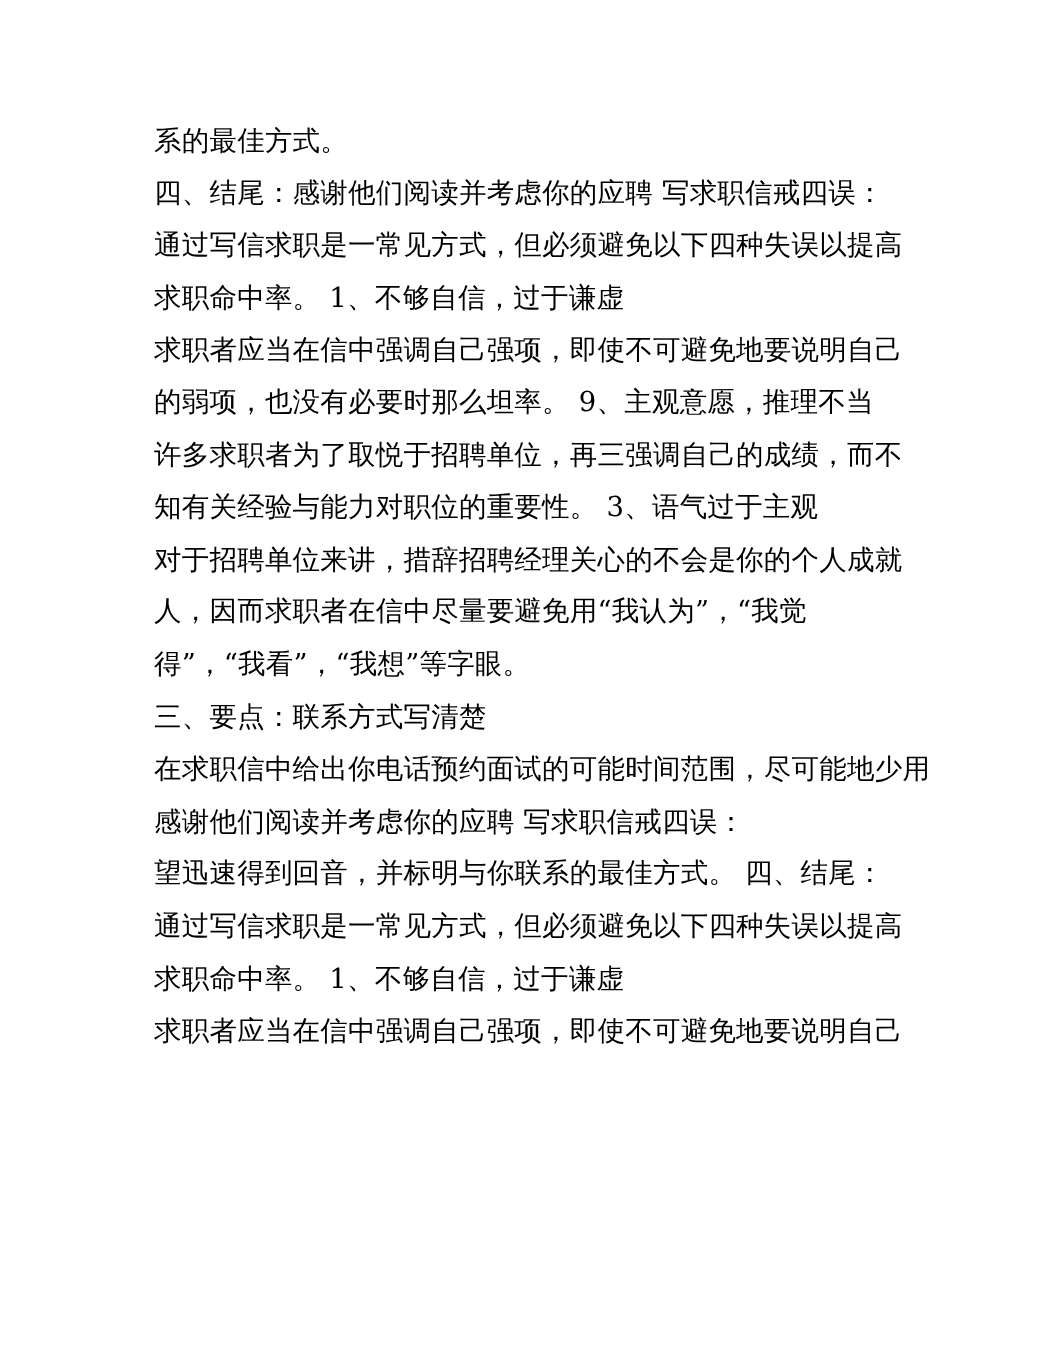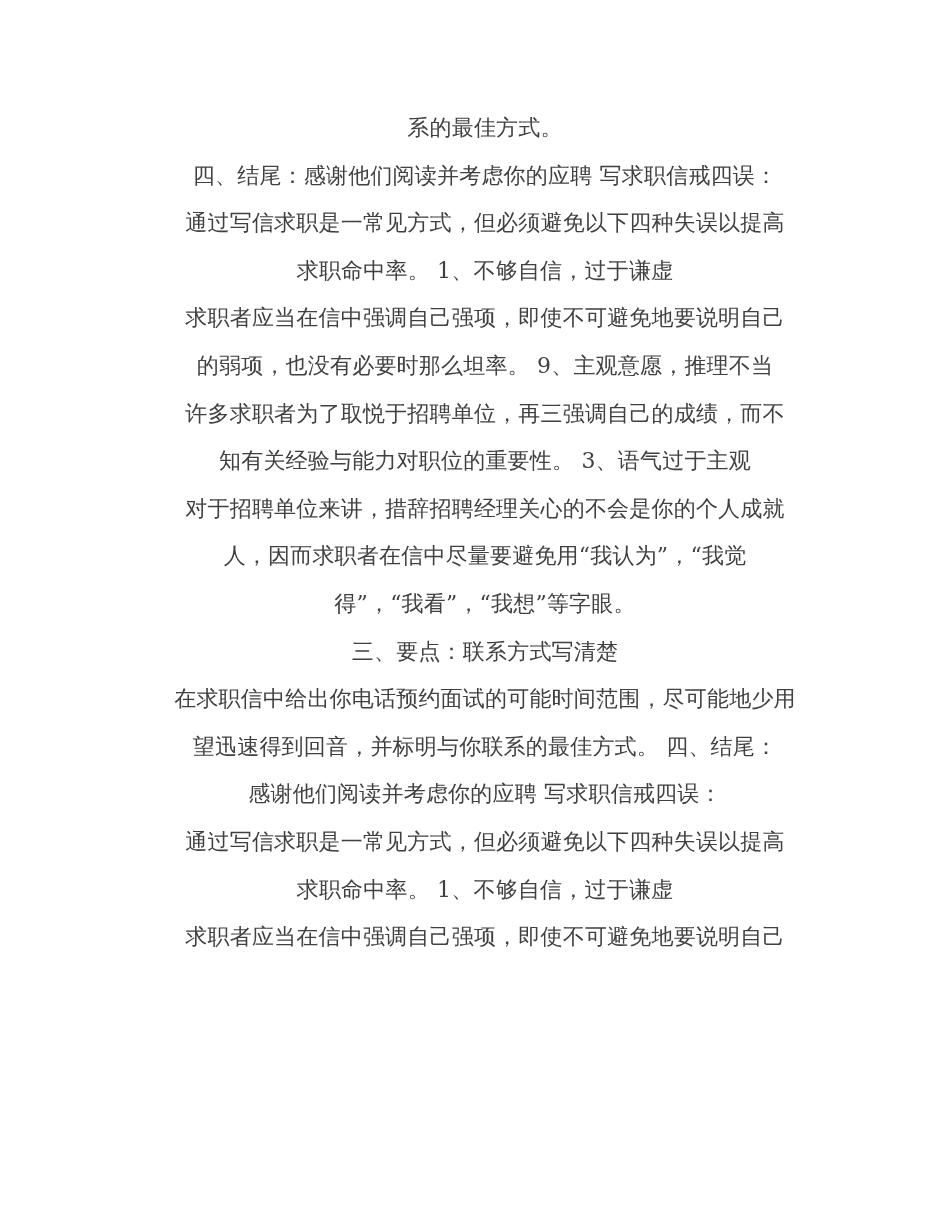--- a/index.html
+++ b/index.html
@@ -12,23 +12,22 @@
       height: 1229px;
       position: relative;
       overflow: hidden;
     }
     .page {
       position: absolute;
       left: 140px;
       top: 108px;
       width: 690px;
       font-family: "DejaVu Serif", "Liberation Serif", serif;
-      font-size: 22px;
-      color: #404040;
-      text-align: center;
+      font-size: 25px;
+      color: #000000;
     }
     .line {
       height: 47.6px;
       line-height: 40px;
       white-space: nowrap;
       letter-spacing: 0.2px;
     }
   </style>
 </head>
 <body>
@@ -40,18 +39,18 @@
   <div class="line">求职命中率。 1、不够自信，过于谦虚</div>
   <div class="line">求职者应当在信中强调自己强项，即使不可避免地要说明自己</div>
   <div class="line">的弱项，也没有必要时那么坦率。 9、主观意愿，推理不当</div>
   <div class="line">许多求职者为了取悦于招聘单位，再三强调自己的成绩，而不</div>
   <div class="line">知有关经验与能力对职位的重要性。 3、语气过于主观</div>
   <div class="line">对于招聘单位来讲，措辞招聘经理关心的不会是你的个人成就</div>
   <div class="line">人，因而求职者在信中尽量要避免用“我认为”，“我觉</div>
   <div class="line">得”，“我看”，“我想”等字眼。</div>
   <div class="line">三、要点：联系方式写清楚</div>
   <div class="line">在求职信中给出你电话预约面试的可能时间范围，尽可能地少用</div>
+  <div class="line">感谢他们阅读并考虑你的应聘 写求职信戒四误：</div>
   <div class="line">望迅速得到回音，并标明与你联系的最佳方式。 四、结尾：</div>
-  <div class="line">感谢他们阅读并考虑你的应聘 写求职信戒四误：</div>
   <div class="line">通过写信求职是一常见方式，但必须避免以下四种失误以提高</div>
   <div class="line">求职命中率。 1、不够自信，过于谦虚</div>
   <div class="line">求职者应当在信中强调自己强项，即使不可避免地要说明自己</div>
 </div>
 
 </body></html>

